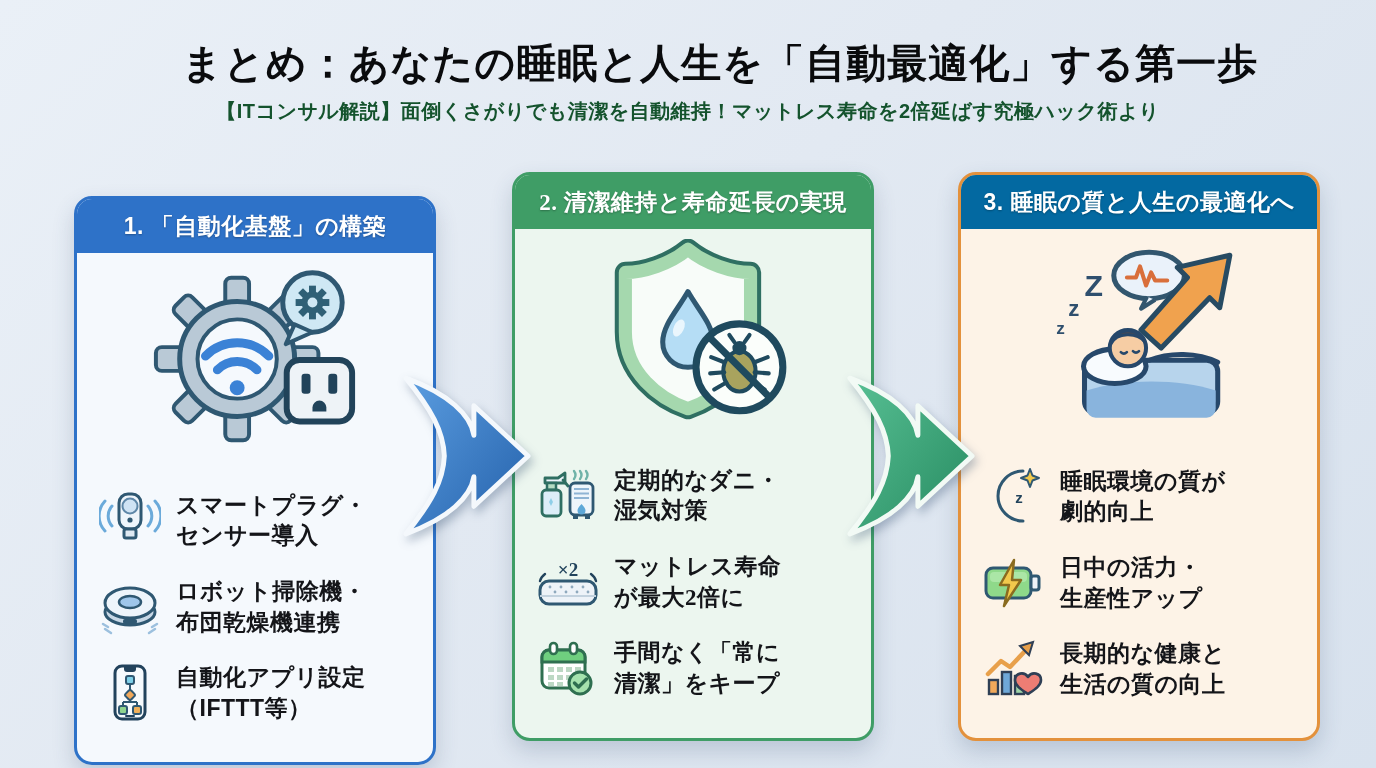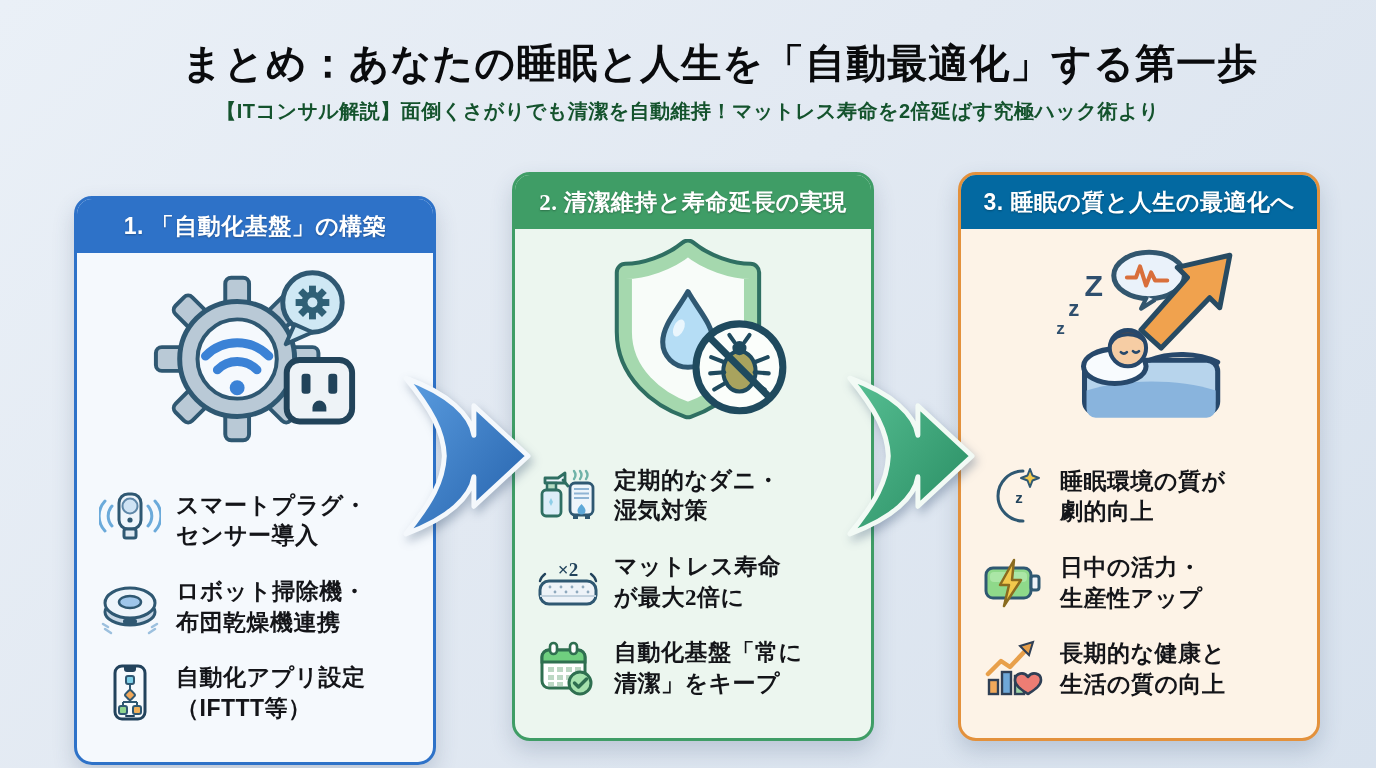--- a/index.html
+++ b/index.html
@@ -219,21 +219,21 @@
           <rect x="11" y="37" width="6" height="5"></rect>
             <rect x="20" y="37" width="6" height="5"></rect>
             <rect x="29" y="37" width="6" height="5"></rect>
           <rect x="11" y="44" width="6" height="4"></rect>
             <rect x="20" y="44" width="6" height="4"></rect>
         </g>
         <circle cx="43" cy="45" r="11" fill="#a5e2ad" stroke="#2f6f50" stroke-width="3"></circle>
         <path d="M 37.5,45 l 4,4 l 8,-8" fill="none" stroke="#2f6f50" stroke-width="3.4" stroke-linecap="round" stroke-linejoin="round"></path>
       </svg>
       <div class="item-text">
-        <span>自動化基盤「常に</span><br>
+        <span>手間なく「常に</span><br>
         <span>清潔」をキープ</span>
       </div>
     </div>
   </div>
 </div>
 
 <div class="card card3">
   <div class="card-header">3. 睡眠の質と人生の最適化へ</div>
   <div class="hero">
     <svg width="222" height="192" viewBox="0 0 220 190">

